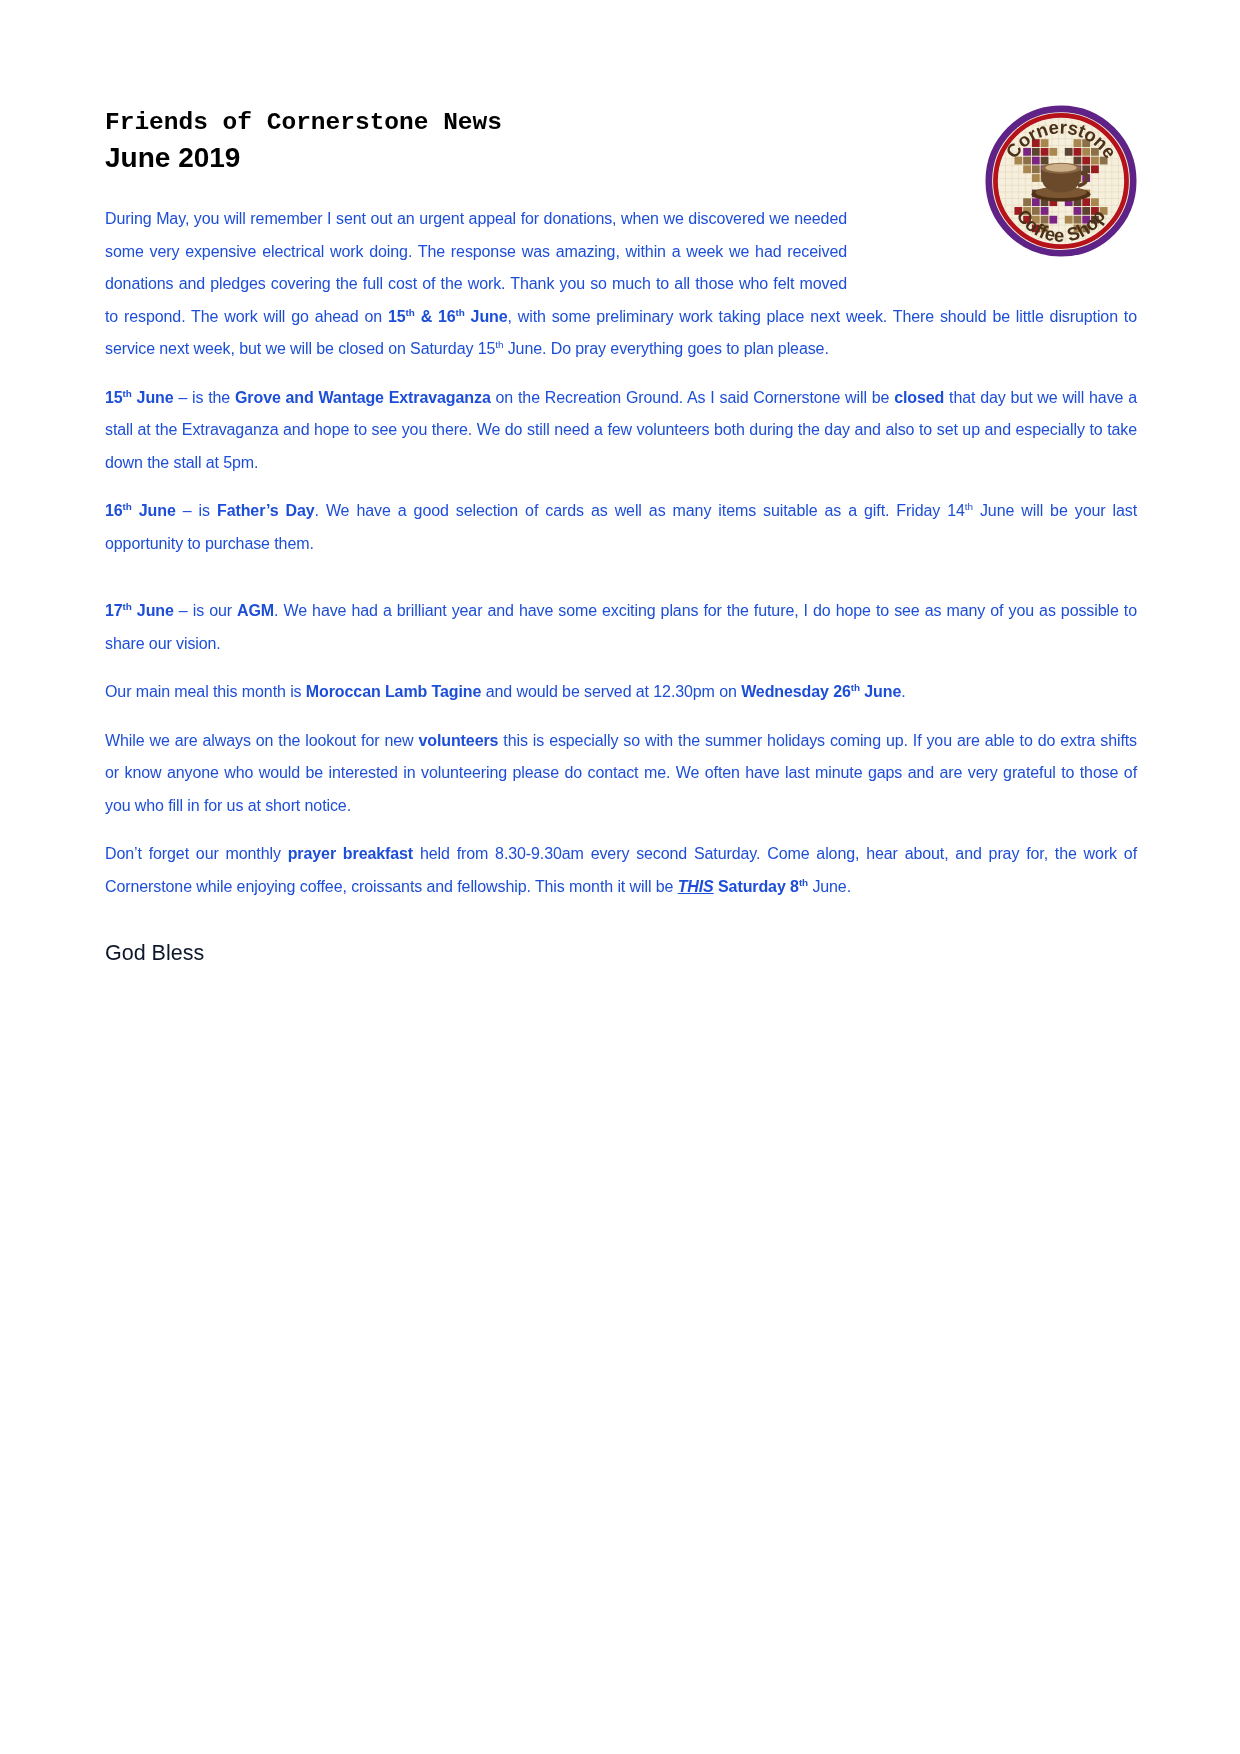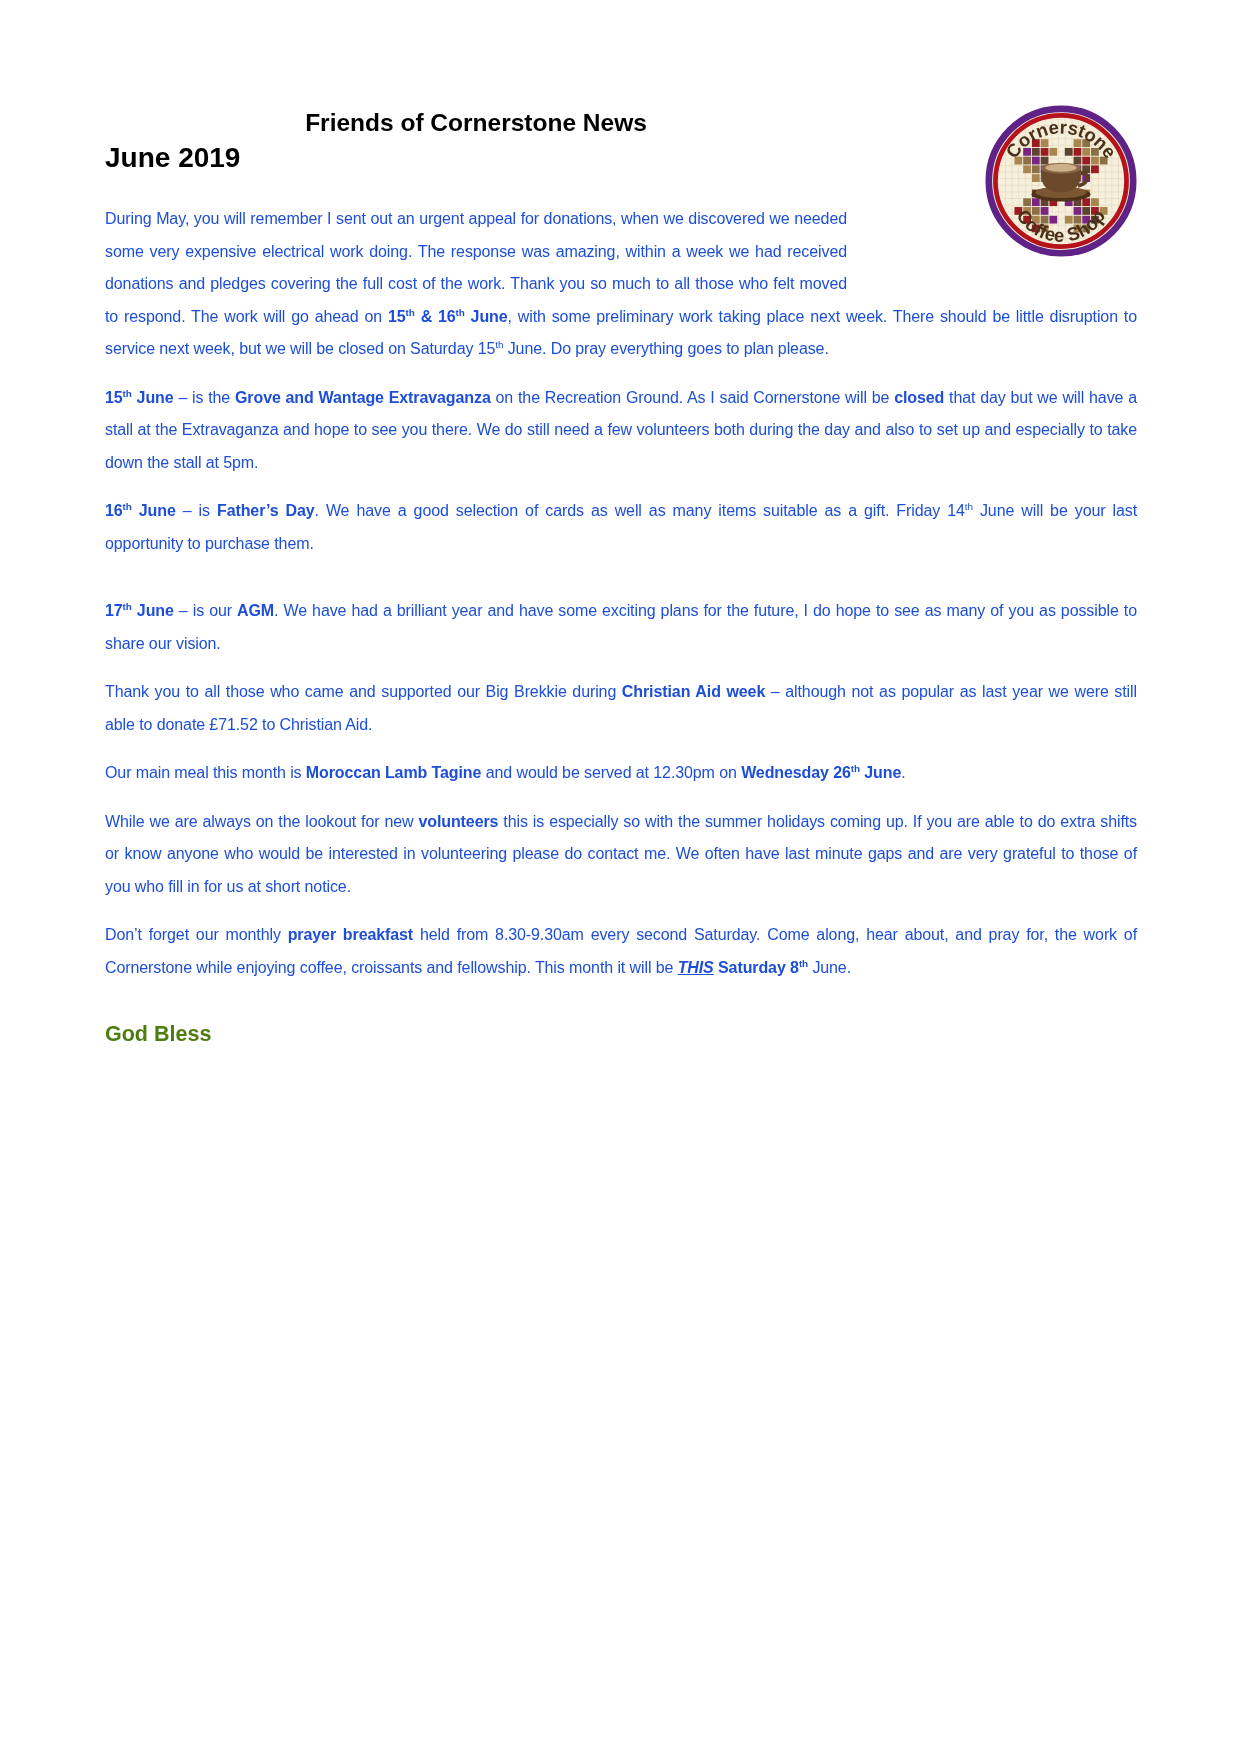--- a/index.html
+++ b/index.html
@@ -16,21 +16,21 @@
   .logo-float{
     float:right;
     width:290px;height:160px;
     margin:10px 0 10px 0;
     display:flex;justify-content:flex-end;align-items:flex-start;
   }
   h1.doc-title{
     margin:12px 0 2px 0;
     font-size:24.5px;line-height:32px;
     font-weight:bold;color:#000;
-    text-align:center;
+    font-family:Liberation Mono, monospace;
   }
   .doc-date{
     font-size:28px;line-height:30px;font-weight:bold;color:#000;
     margin:4px 0 30px 0;
   }
   .body-content p.para{
     font-size:16px;
     line-height:32.5px;
     letter-spacing:-0.1px;
     text-align:justify;
@@ -40,21 +40,21 @@
   .body-content p.para.gap-lg{margin-top:35px;}
   .para .b{font-weight:bold;}
   .para .i{font-style:italic;text-decoration:underline;}
   .para sup{
     font-size:0.62em;
     vertical-align:super;
     line-height:0;
   }
   .signature{margin-top:34px;}
   .signature .sig-line{
-    font-size:21.5px;line-height:33px;font-weight:bold;color:#4d7c0f;
+    font-size:21.5px;line-height:33px;font-weight:normal;color:#0f172a;
   }
   .logo-svg{display:block;}
 </style>
 </head>
 <body>
 
 <div class="page">
 
   <div class="logo-float">
     <svg class="logo-svg" width="152" height="152" viewBox="0 0 160 160" xmlns="http://www.w3.org/2000/svg">
@@ -156,21 +156,20 @@
   </div>
 
   <h1 class="doc-title">Friends of Cornerstone News</h1>
   <div class="doc-date">June 2019</div>
 
   <div class="body-content">
       <p class="para"><span>During May, you will remember I sent out an urgent appeal for donations, when we discovered we needed some very expensive electrical work doing. The response was amazing, within a week we had received donations and pledges covering the full cost of the work. Thank you so much to all those who felt moved to respond. The work will go ahead on </span><span class="b">15</span><sup class="b">th</sup><span class="b"> &amp; 16</span><sup class="b">th</sup><span class="b"> June</span><span>, with some preliminary work taking place next week. There should be little disruption to service next week, but we will be closed on Saturday 15</span><sup>th</sup><span> June. Do pray everything goes to plan please.</span></p>
       <p class="para"><span class="b">15</span><sup class="b">th</sup><span class="b"> June</span><span> – is the </span><span class="b">Grove and Wantage Extravaganza</span><span> on the Recreation Ground.  As I said Cornerstone will be </span><span class="b">closed</span><span> that day but we will have a stall at the Extravaganza and hope to see you there.   We do still need a few volunteers both during the day and also to set up and especially to take down the stall at 5pm.</span></p>
       <p class="para"><span class="b">16</span><sup class="b">th</sup><span class="b"> June</span><span> – is </span><span class="b">Father’s Day</span><span>.   We have a good selection of cards as well as many items suitable as a gift. Friday 14</span><sup>th</sup><span> June will be your last opportunity to purchase them.</span></p>
       <p class="para gap-lg"><span class="b">17</span><sup class="b">th</sup><span class="b"> June</span><span> – is our </span><span class="b">AGM</span><span>.  We have had a brilliant year and have some exciting plans for the future, I do hope to see as many of you as possible to share our vision.</span></p>
-      <p class="para"><span>Thank you to all those who came and supported our Big Brekkie during </span><span class="b">Christian Aid week</span><span> – although not as popular as last year we were still able to donate £71.52 to Christian Aid.</span></p>
       <p class="para"><span>Our main meal this month is </span><span class="b">Moroccan Lamb Tagine</span><span> and would be served at 12.30pm on </span><span class="b">Wednesday 26</span><sup class="b">th</sup><span class="b"> June</span><span>.</span></p>
       <p class="para"><span>While we are always on the lookout for new </span><span class="b">volunteers</span><span> this is especially so with the summer holidays coming up.   If you are able to do extra shifts or know anyone who would be interested in volunteering please do contact me.   We often have last minute gaps and are very grateful to those of you who fill in for us at short notice.</span></p>
       <p class="para"><span>Don’t forget our monthly </span><span class="b">prayer breakfast</span><span> held from 8.30-9.30am every second Saturday.    Come along, hear about, and pray for, the work of Cornerstone while enjoying coffee, croissants and fellowship.  This month it will be </span><span class="b i">THIS</span><span> </span><span class="b">Saturday 8</span><sup class="b">th</sup><span> June.</span></p>
     </div>
 
   <div class="signature">
       <div class="sig-line">God Bless</div>
     </div>
 
 </div>

